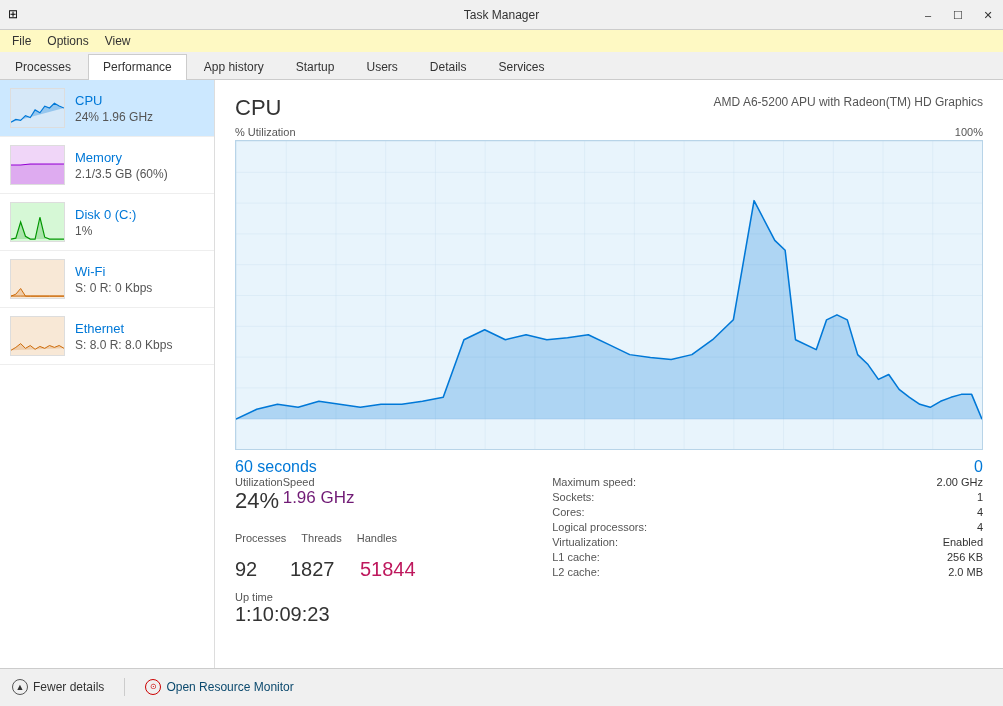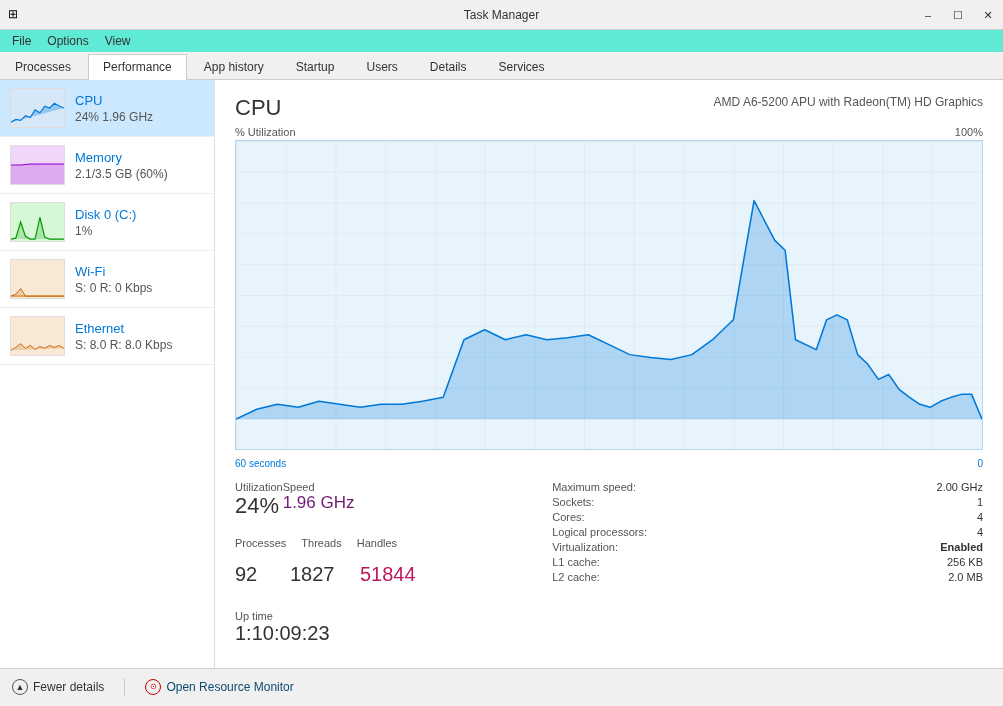--- a/index.html
+++ b/index.html
@@ -37,21 +37,21 @@
       left: 8px;
       width: 16px;
       height: 16px;
     }
 
     .menu-bar {
       height: 22px;
       display: flex;
       align-items: center;
       padding: 0 4px;
-      background: #5eead4;
+      background: #fef9c3;
     }
     .menu-item {
       padding: 2px 8px;
       cursor: pointer;
       font-size: 12px;
       color: #333;
     }
 
     .tab-bar {
       display: flex;
@@ -140,41 +140,41 @@
     .chart-label-top {
       display: flex;
       justify-content: space-between;
       font-size: 11px;
       color: #555;
       margin-bottom: 2px;
     }
     .chart-time-labels {
       display: flex;
       justify-content: space-between;
-      font-size: 10px;
+      font-size: 16px;
       color: #0078d7;
-      margin-bottom: 12px;
+      margin-bottom: 0;
     }
 
     .stats-section {
       display: flex;
       gap: 30px;
     }
     .stats-left { flex: 1; }
     .stats-right { flex: 1.5; }
 
     .stat-group { margin-bottom: 10px; }
     .stat-label { font-size: 11px; color: #555; }
     .stat-value { font-size: 22px; font-weight: 300; color: #333; }
     .stat-value-small { font-size: 17px; font-weight: 300; color: #701a75; }
 
     .detail-table { width: 100%; }
     .detail-row { display: flex; justify-content: space-between; margin-bottom: 3px; }
     .detail-key { font-size: 11px; color: #555; min-width: 140px; }
-    .detail-val { font-size: 11px; color: #333; font-weight: 700; }
+    .detail-val { font-size: 11px; color: #333; font-weight: 400; }
     .detail-val.normal { font-weight: normal; }
 
     .bottom-bar {
       height: 36px;
       background: #f0f0f0;
       border-top: 1px solid #ccc;
       display: flex;
       align-items: center;
       padding: 0 12px;
       gap: 20px;
@@ -349,21 +349,21 @@
           <div class="stat-group">
             <div class="stat-label">Processes</div>
           </div>
           <div class="stat-group">
             <div class="stat-label">Threads</div>
           </div>
           <div class="stat-group">
             <div class="stat-label">Handles</div>
           </div>
         </div>
-        <div style="display:flex; gap:20px; margin-bottom:24px;">
+        <div style="display:flex; gap:20px; margin-bottom:10px;">
           <div style="font-size:20px; font-weight:300; color:#333; min-width:35px;">92</div>
           <div style="font-size:20px; font-weight:300; color:#333; min-width:50px;">1827</div>
           <div style="font-size:20px; font-weight:400; color:#be185d;">51844</div>
         </div>
 
         <div class="stat-group">
           <div class="stat-label">Up time</div>
           <div style="font-size:20px; font-weight:300; color:#333;">1:10:09:23</div>
         </div>
       </div>

